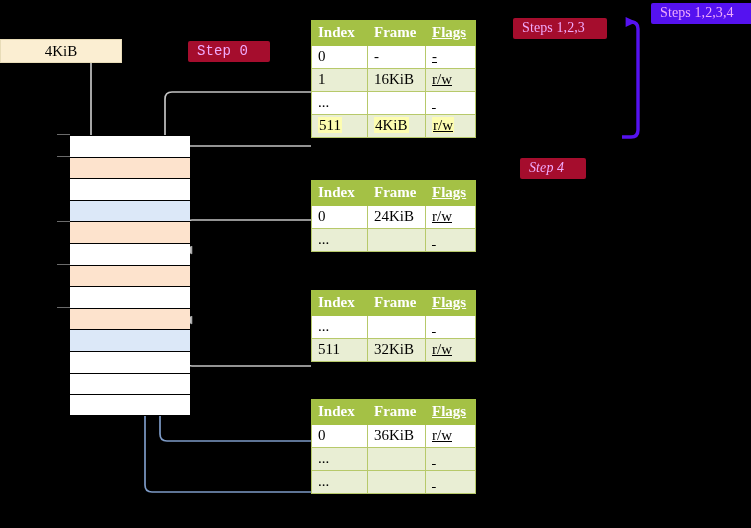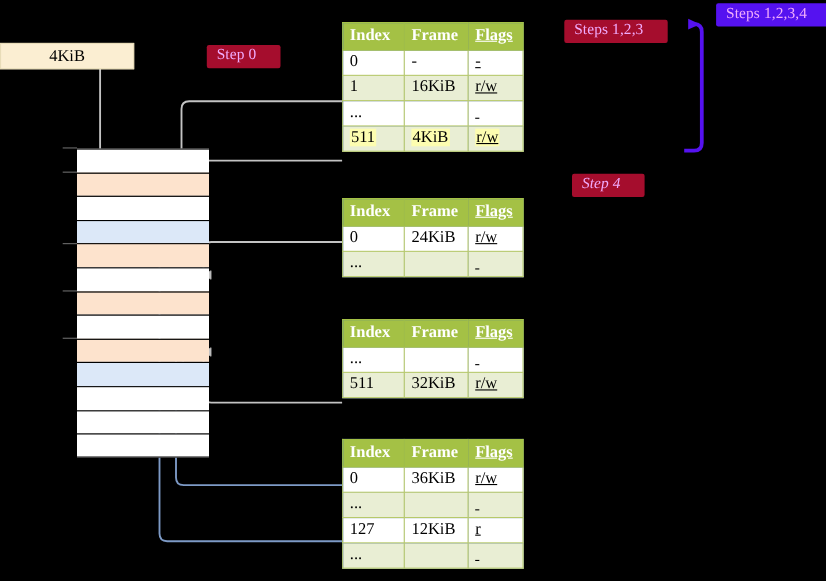--- a/index.html
+++ b/index.html
@@ -22,21 +22,21 @@
   }
 
   
   .badge{
     position:absolute;display:inline-flex;align-items:center;justify-content:center;
     color:#f0abfc;font-size:14px;padding:2px 22px 3px 9px;white-space:nowrap;
     border-radius:2px;letter-spacing:.1px;
   }
   .badge.red{background:#a50d2d;}
   .badge.blue{background:#5512f0;}
-  #badge-step0{left:188px;top:41px;}
+  #badge-step0{left:188px;top:41px;font-family:Liberation Mono, monospace;}
   #badge-steps123{left:513px;top:18px;}
   #badge-steps1234{left:651px;top:3px;}
   #badge-step4{left:520px;top:158px;font-style:italic;}
 
   
   .mem{position:absolute;left:70px;top:135px;width:120px;height:281px;}
   .mem-row{position:absolute;left:0;width:120px;height:21.6px;
            border-top:1.6px solid #000;box-sizing:border-box;background:#fff;}
   .mem-row.last{border-bottom:1.6px solid #000;}
   .mem-row.orange{background:#fde3cd;}
@@ -224,25 +224,20 @@
         <tr class="plain">
           <td class="c-index">0</td>
           <td class="c-frame">36KiB</td>
           <td class="c-flags">r/w</td>
         </tr>
         <tr class="alt">
           <td class="c-index">...</td>
           <td class="c-frame">&nbsp;</td>
           <td class="c-flags">&nbsp;</td>
         </tr>
-        <tr class="plain">
-          <td class="c-index">127</td>
-          <td class="c-frame">12KiB</td>
-          <td class="c-flags">r</td>
-        </tr>
         <tr class="alt">
           <td class="c-index">...</td>
           <td class="c-frame">&nbsp;</td>
           <td class="c-flags">&nbsp;</td>
         </tr>
       </tbody>
     </table>
 
 </div>
 

